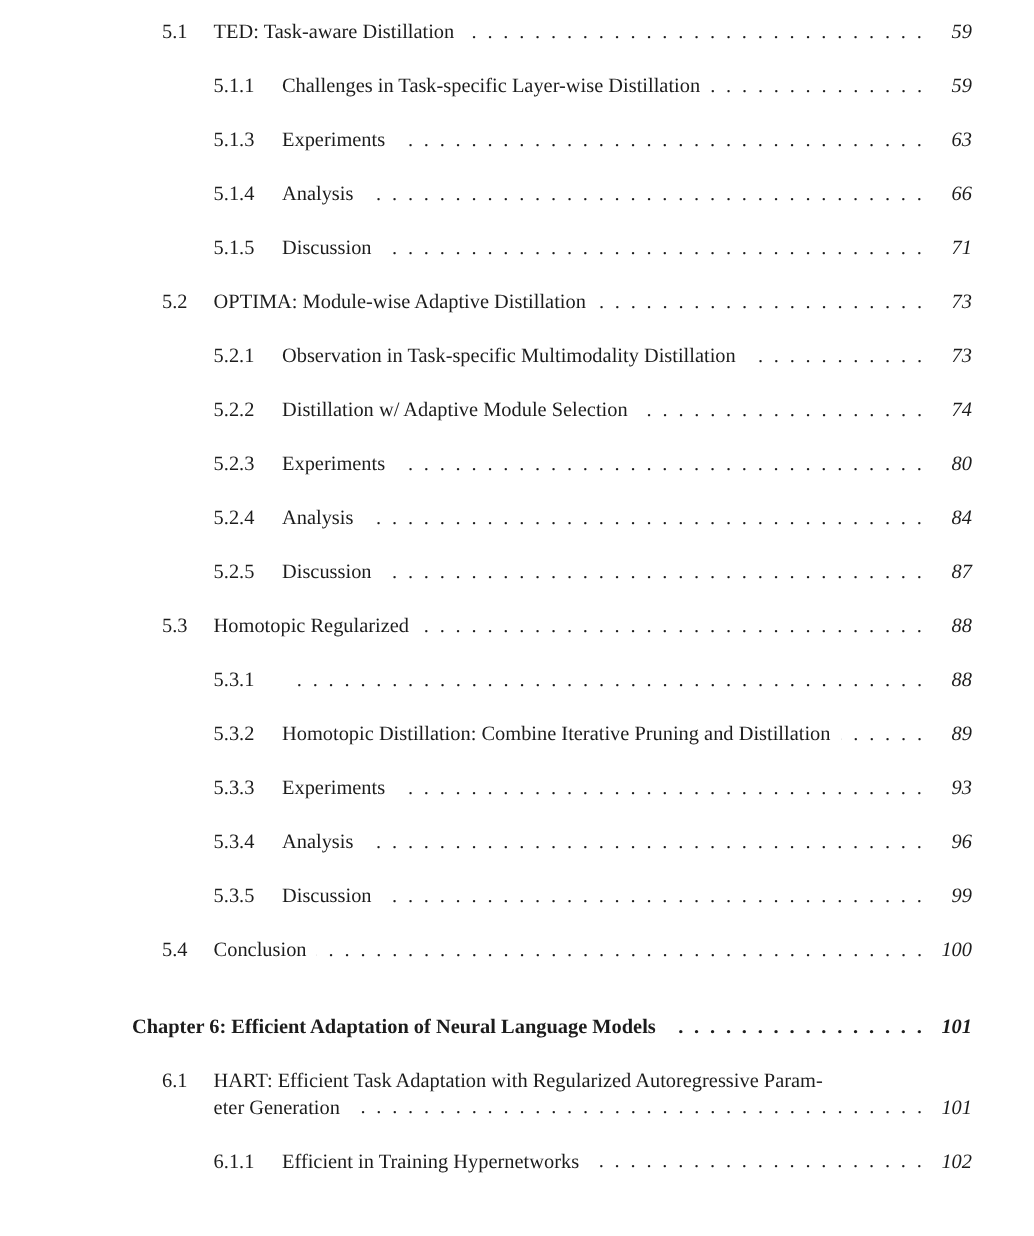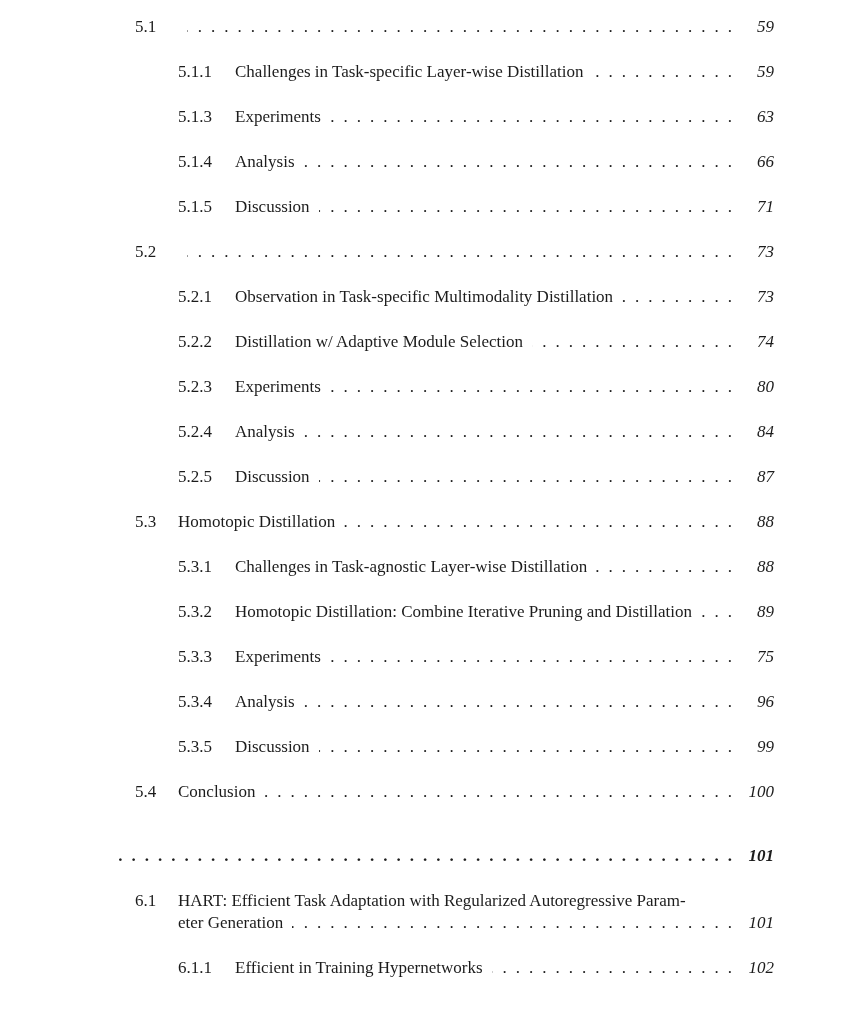--- a/index.html
+++ b/index.html
@@ -8,21 +8,21 @@
     width: 862px;
     height: 1030px;
     overflow: hidden;
     font-family: "Liberation Serif", "DejaVu Serif", serif;
     font-size: 17px;
     color: #1c1c1c;
   }
   .page {
     width: 862px;
     height: 1030px;
-    padding: 5px 88px 0 110px;
+    padding: 5px 52px 0 110px;
   }
   .toc-entry { padding: 11px 0 12px 0; }
   .row {
     display: flex;
     align-items: baseline;
     line-height: 22px;
     white-space: nowrap;
   }
   .num  { flex: none; }
   .title { flex: none; }
@@ -56,20 +56,21 @@
   }
 </style>
 </head>
 <body>
 
 <main class="page">
   <section id="toc">
       <div class="toc-entry section">
         <div class="row">
           <span class="num">5.1</span>
+          <span class="title">TED: Task-aware Distillation</span>
           <span class="leader"></span>
           <span class="pagenum">59</span>
         </div>
       </div>
       <div class="toc-entry subsection">
         <div class="row">
           <span class="num">5.1.1</span>
           <span class="title">Challenges in Task-specific Layer-wise Distillation</span>
           <span class="leader"></span>
           <span class="pagenum">59</span>
@@ -95,20 +96,21 @@
         <div class="row">
           <span class="num">5.1.5</span>
           <span class="title">Discussion</span>
           <span class="leader"></span>
           <span class="pagenum">71</span>
         </div>
       </div>
       <div class="toc-entry section">
         <div class="row">
           <span class="num">5.2</span>
+          <span class="title">OPTIMA: Module-wise Adaptive Distillation</span>
           <span class="leader"></span>
           <span class="pagenum">73</span>
         </div>
       </div>
       <div class="toc-entry subsection">
         <div class="row">
           <span class="num">5.2.1</span>
           <span class="title">Observation in Task-specific Multimodality Distillation</span>
           <span class="leader"></span>
           <span class="pagenum">73</span>
@@ -142,47 +144,46 @@
         <div class="row">
           <span class="num">5.2.5</span>
           <span class="title">Discussion</span>
           <span class="leader"></span>
           <span class="pagenum">87</span>
         </div>
       </div>
       <div class="toc-entry section">
         <div class="row">
           <span class="num">5.3</span>
-          <span class="title">Homotopic Distillation</span>
+          <span class="title">Homotopic Regularized</span>
           <span class="leader"></span>
           <span class="pagenum">88</span>
         </div>
       </div>
       <div class="toc-entry subsection">
         <div class="row">
           <span class="num">5.3.1</span>
-          <span class="title">Challenges in Task-agnostic Layer-wise Distillation</span>
           <span class="leader"></span>
           <span class="pagenum">88</span>
         </div>
       </div>
       <div class="toc-entry subsection">
         <div class="row">
           <span class="num">5.3.2</span>
           <span class="title">Homotopic Distillation: Combine Iterative Pruning and Distillation</span>
           <span class="leader"></span>
           <span class="pagenum">89</span>
         </div>
       </div>
       <div class="toc-entry subsection">
         <div class="row">
           <span class="num">5.3.3</span>
           <span class="title">Experiments</span>
           <span class="leader"></span>
-          <span class="pagenum">75</span>
+          <span class="pagenum">93</span>
         </div>
       </div>
       <div class="toc-entry subsection">
         <div class="row">
           <span class="num">5.3.4</span>
           <span class="title">Analysis</span>
           <span class="leader"></span>
           <span class="pagenum">96</span>
         </div>
       </div>
@@ -198,20 +199,21 @@
         <div class="row">
           <span class="num">5.4</span>
           <span class="title">Conclusion</span>
           <span class="leader"></span>
           <span class="pagenum">100</span>
         </div>
       </div>
       <div class="toc-entry chapter">
         <div class="row">
           <span class="num"></span>
+          <span class="title">Chapter 6: Efficient Adaptation of Neural Language Models</span>
           <span class="leader"></span>
           <span class="pagenum">101</span>
         </div>
       </div>
       <div class="toc-entry section">
         <div class="row">
           <span class="num">6.1</span>
           <span class="title">HART: Efficient Task Adaptation with Regularized Autoregressive Param-</span>
         </div>
         <div class="row">

